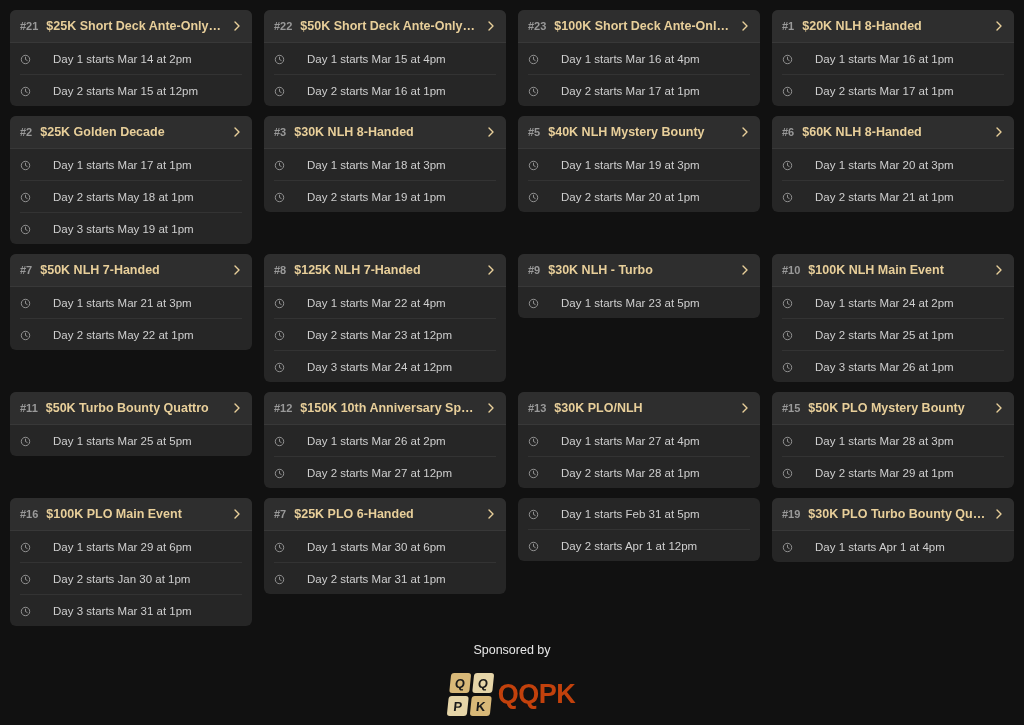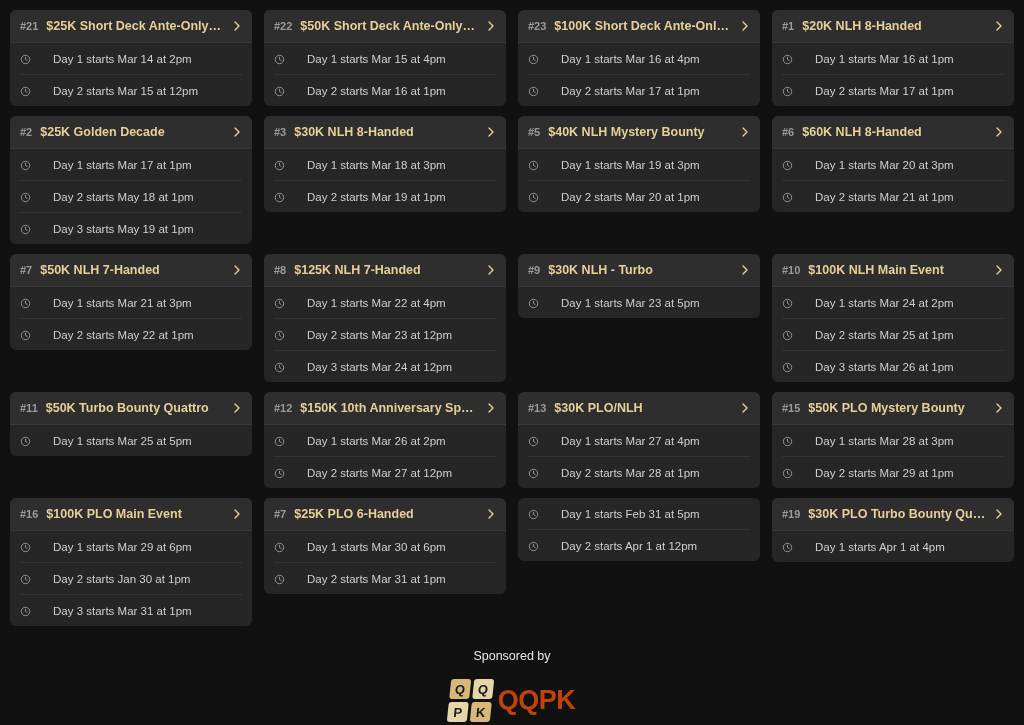--- a/index.html
+++ b/index.html
@@ -73,21 +73,21 @@
   .clock svg { display: block; }
   .day-text {
     color: #cfcfcf;
     font-size: 11.5px;
     white-space: nowrap;
   }
   .sponsor {
     position: absolute;
     left: 0;
     right: 0;
-    bottom: 0;
+    bottom: 6px;
     text-align: center;
   }
   .sponsor-label {
     color: #e8e8e8;
     font-size: 12.5px;
     margin-bottom: 12px;
   }
   .logo-wrap {
     display: flex;
     align-items: center;

